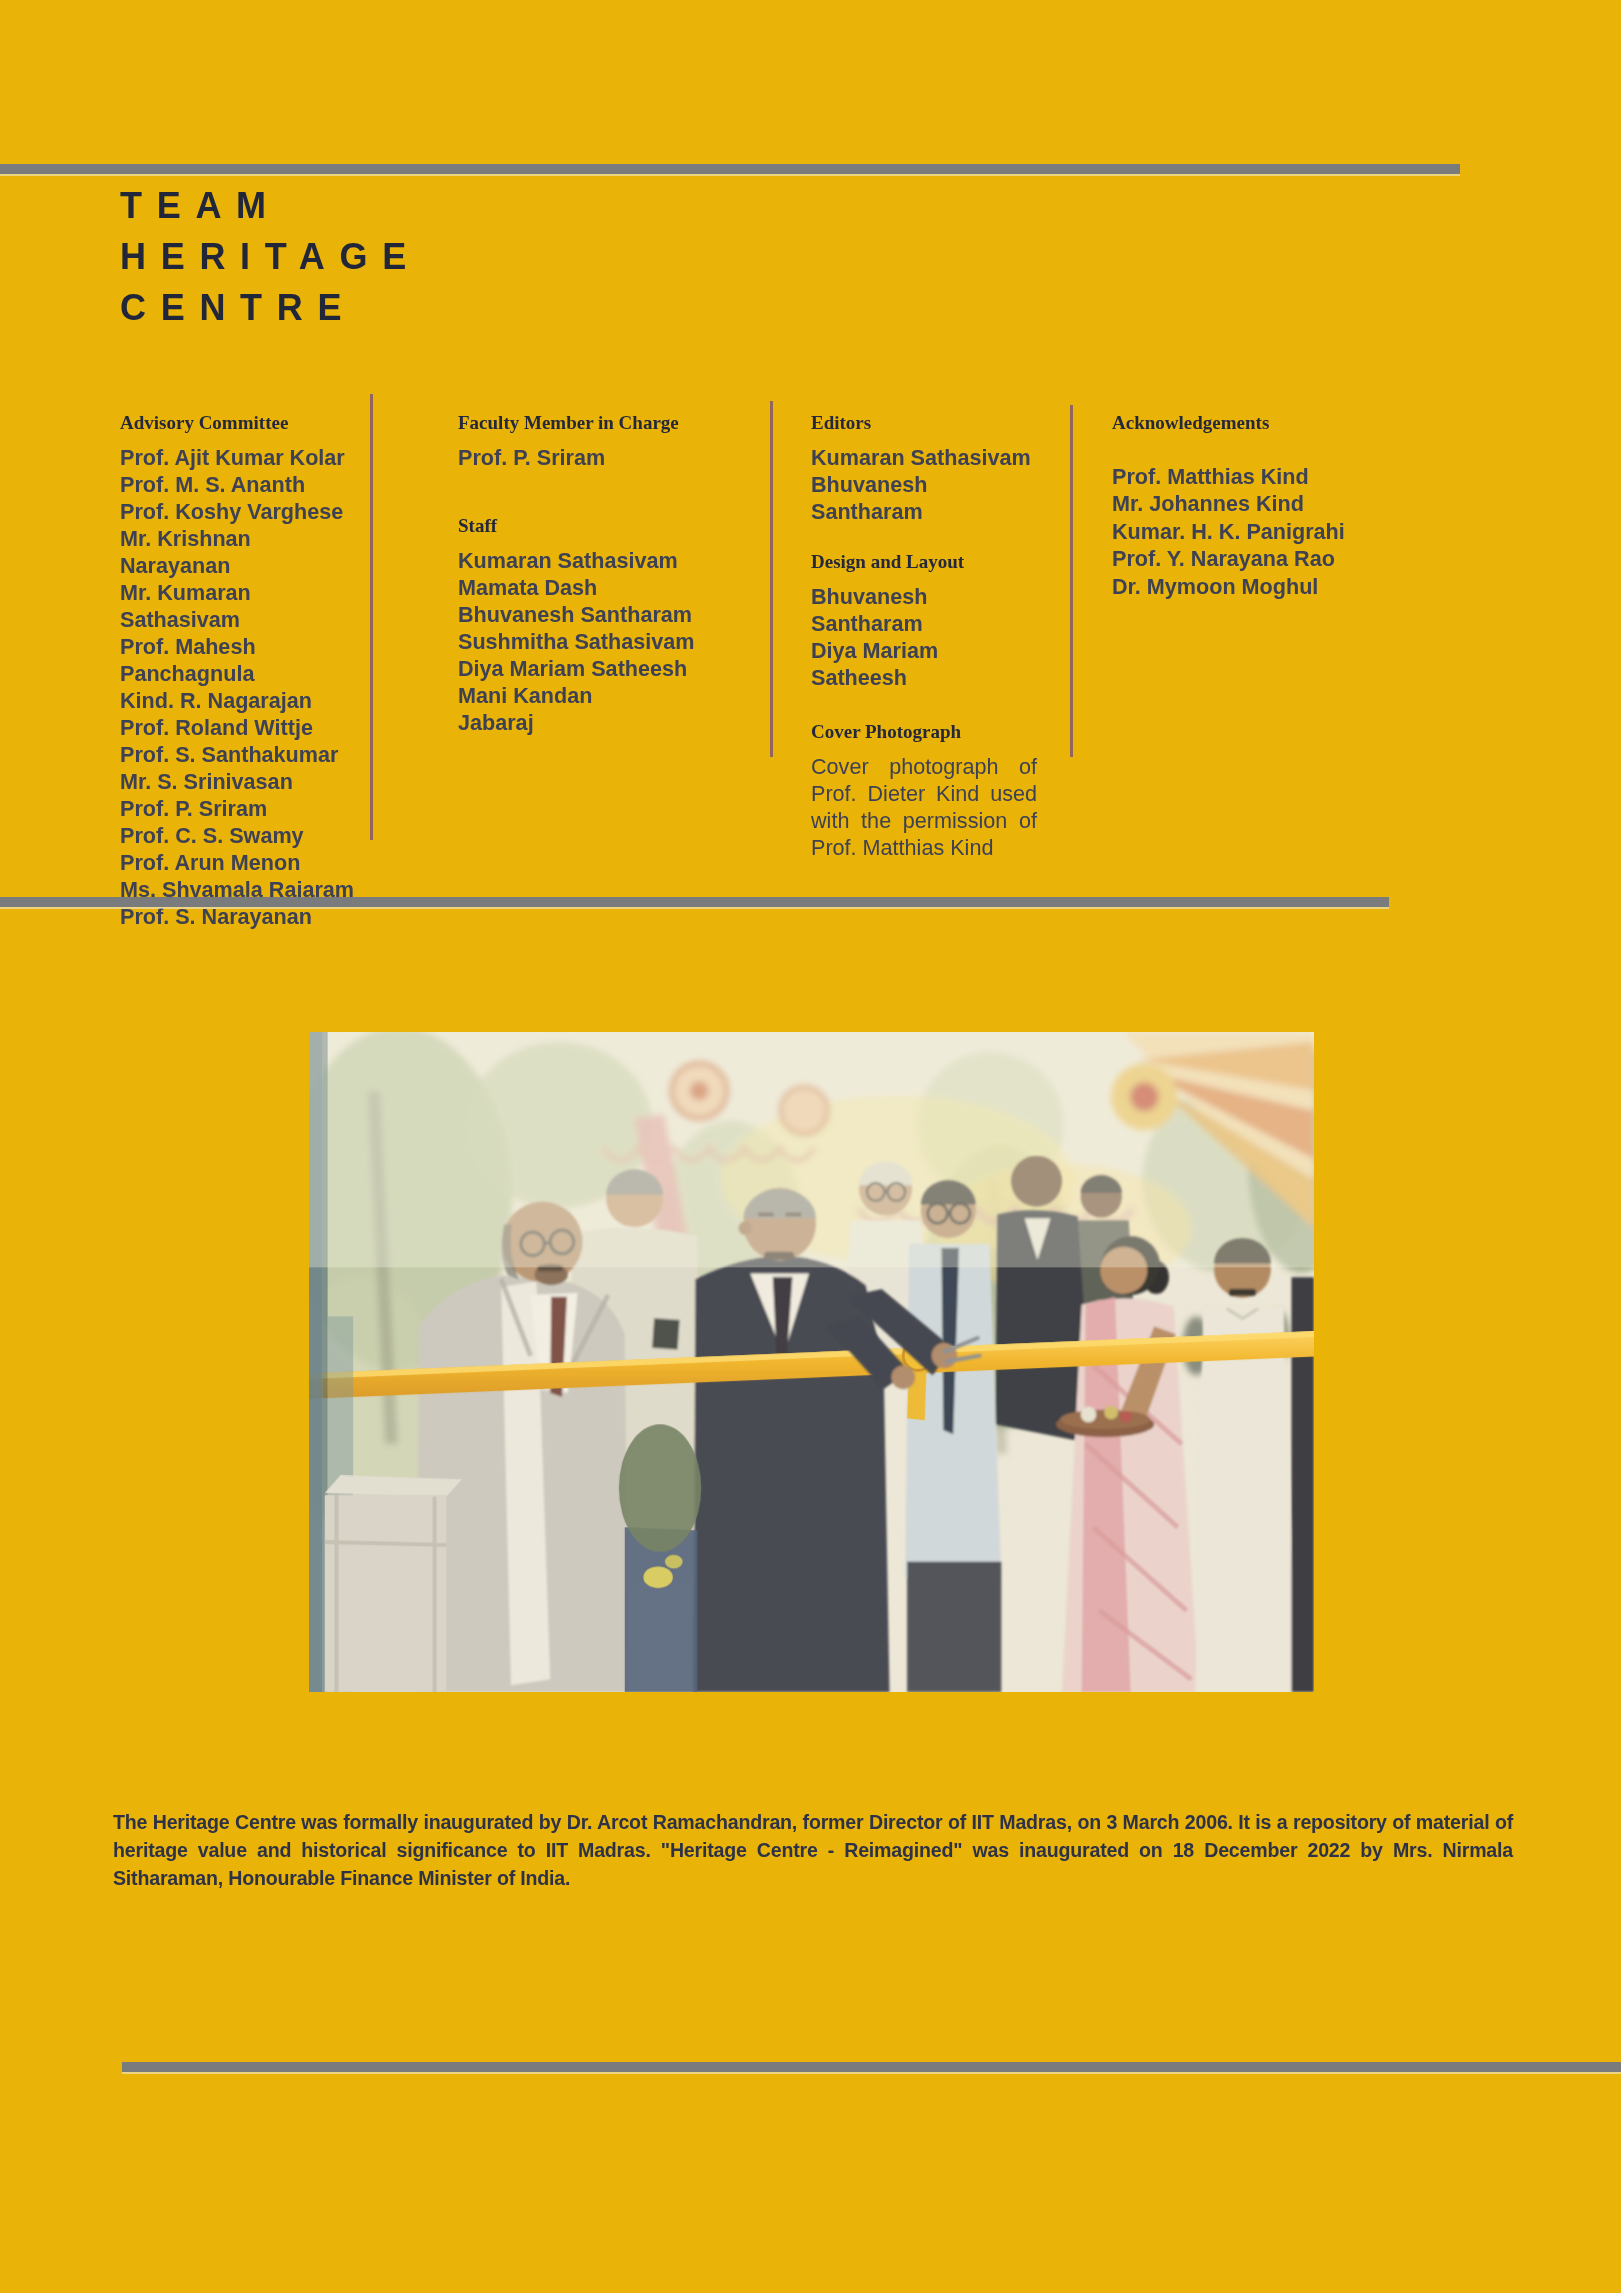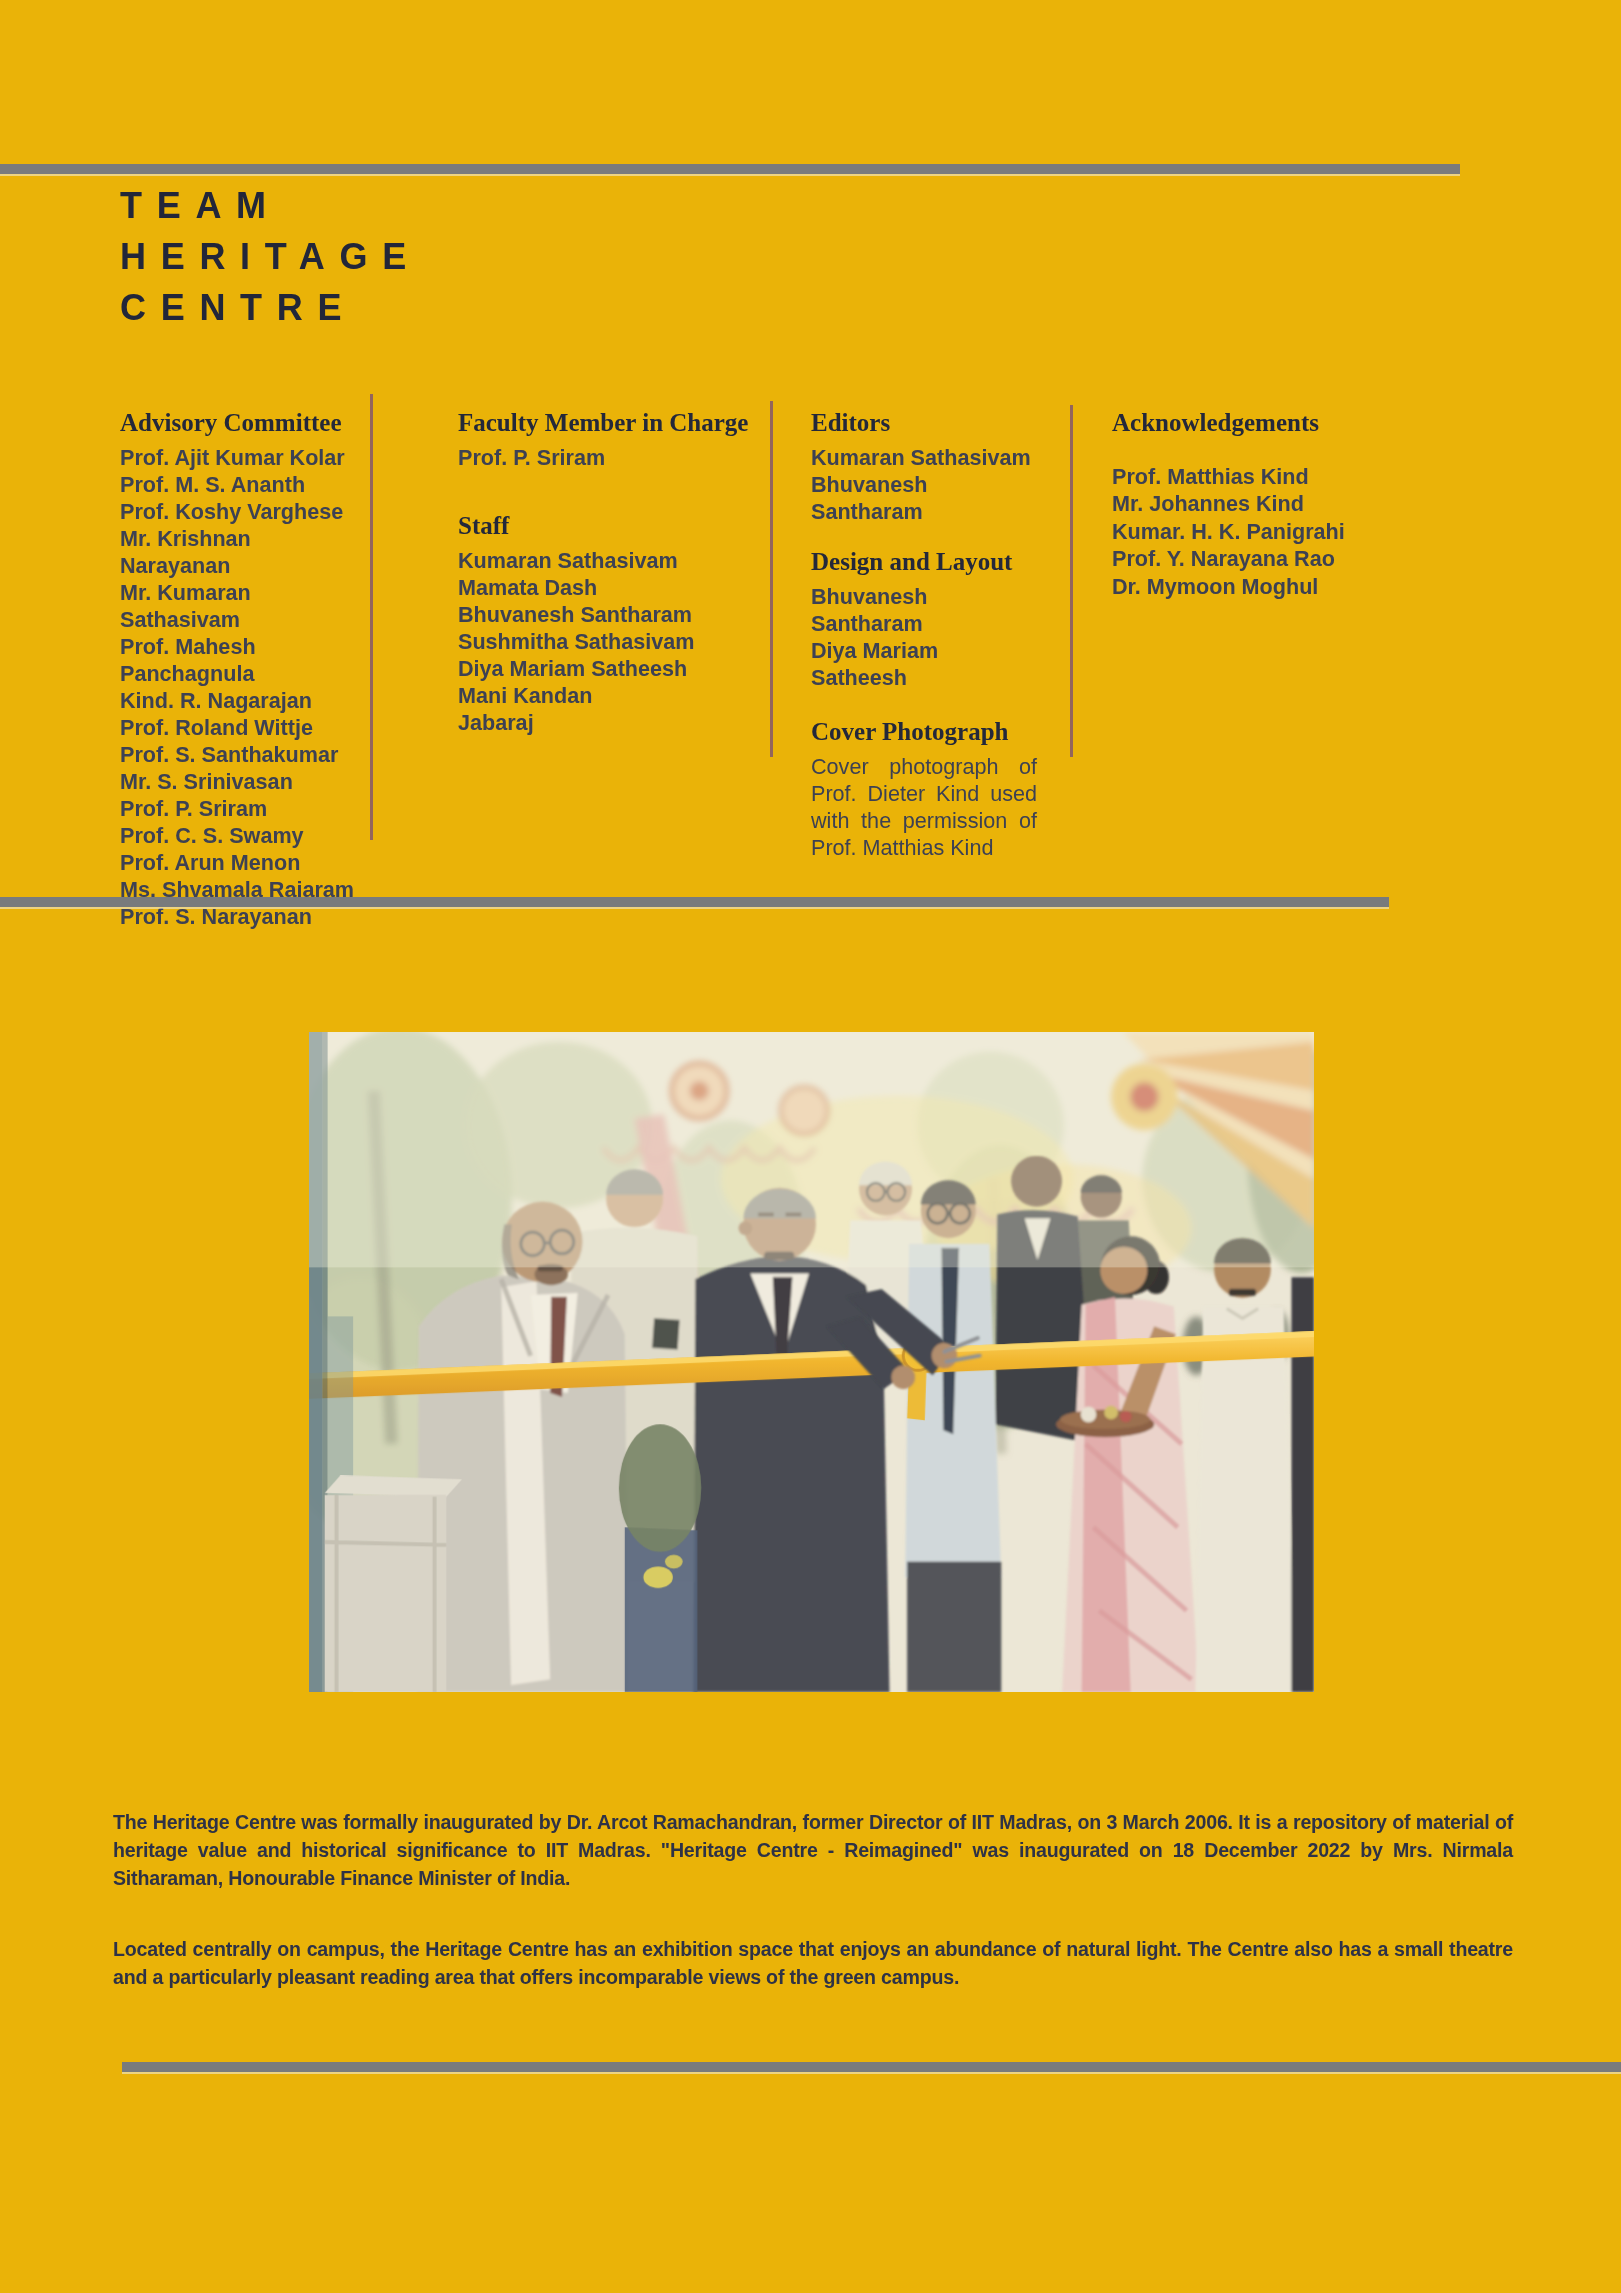--- a/index.html
+++ b/index.html
@@ -19,21 +19,21 @@
            font-size:36px; font-weight:bold; letter-spacing:14.7px; line-height:51px; }
 
   
   .col { position:absolute; top:408px; }
   #col-advisory { left:120px;  width:247px; }
   #col-faculty  { left:414px;  width:353px;margin-left:44px; }
   #col-editors  { left:811px;  width:226px; }
   #col-ack      { left:1112px; width:279px; }
 
   .heading { font-family:"Liberation Serif","DejaVu Serif",serif; font-weight:bold;
-             font-size:25px; line-height:29px; color:#24283a; margin:0 0 6.9px 0; }
+             font-size:19px; line-height:29px; color:#24283a; margin:0 0 6.9px 0; }
   .list { font-size:21.6px; line-height:27px; color:#3d4153;font-weight:bold; }
   #ack-list { margin-top:26px; line-height:27.4px; }
   #staff-heading  { margin-top:40px; }
   #design-heading { margin-top:22.5px; }
   #cover-heading  { margin-top:25.5px; }
   .note { font-size:21.6px; line-height:27px; color:#3d4153; text-align:justify; }
 
   
   .vdiv { position:absolute; width:2.9px; background:#93655c; }
   #vdiv-1 { left:370px;  top:394px; height:446px; }
@@ -297,19 +297,18 @@
       <ellipse cx="356" cy="556" rx="15" ry="11" fill="#d6c74e"></ellipse>
       <ellipse cx="372" cy="540" rx="9" ry="7" fill="#cfc14a" opacity="0.9"></ellipse>
 
       <rect width="1025" height="240" fill="#f7f3e3" opacity="0.35"></rect>
       <rect width="1025" height="673" fill="#f2edda" opacity="0.14"></rect>
     </svg>
   </figure>
 
   <div class="bodytext">
     <p>The Heritage Centre was formally inaugurated by Dr. Arcot Ramachandran, former Director of IIT Madras, on 3 March 2006. It is a repository of material of heritage value and historical significance to IIT Madras. "Heritage Centre - Reimagined" was inaugurated on 18 December 2022 by Mrs. Nirmala Sitharaman, Honourable Finance Minister of India.</p>
-    <p>Located centrally on campus, the Heritage Centre has an exhibition space that enjoys an abundance of natural light. The Centre also has a small theatre and a particularly pleasant reading area that offers incomparable views of the green campus.</p>
   </div>
 
   <div class="rule" id="rule-bottom"></div>
 
 </div>
 
 
 </body></html>

